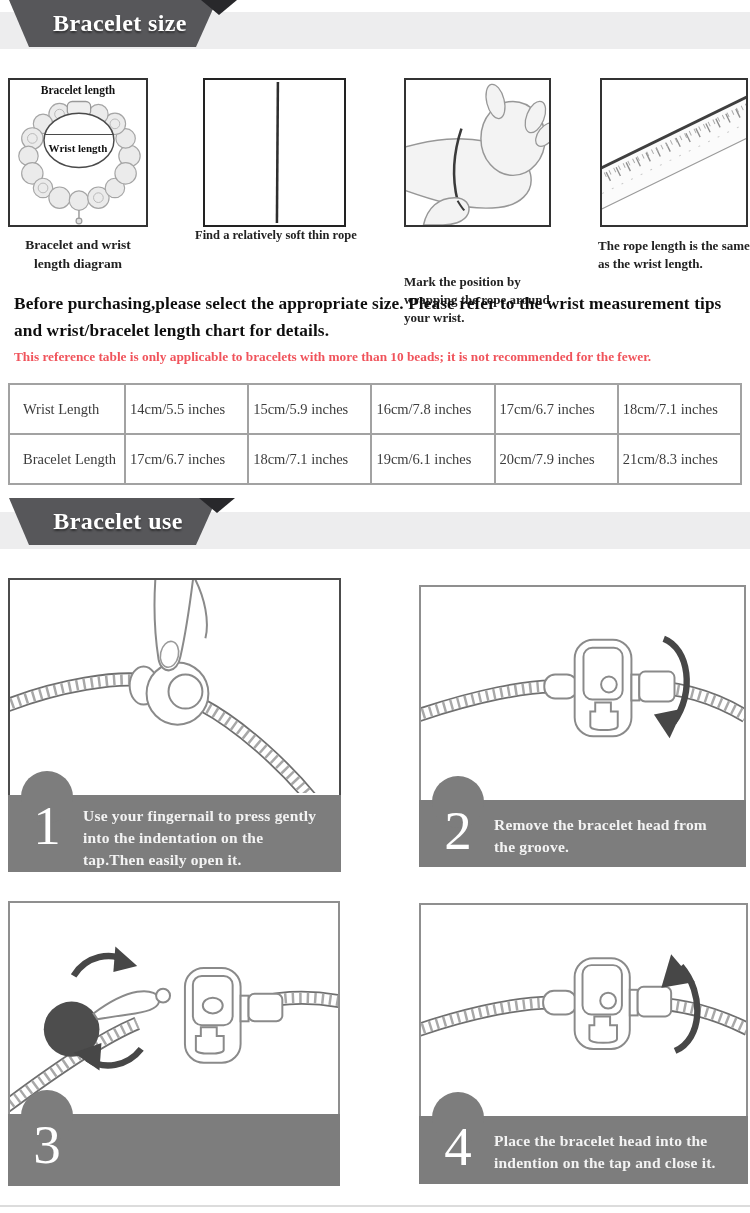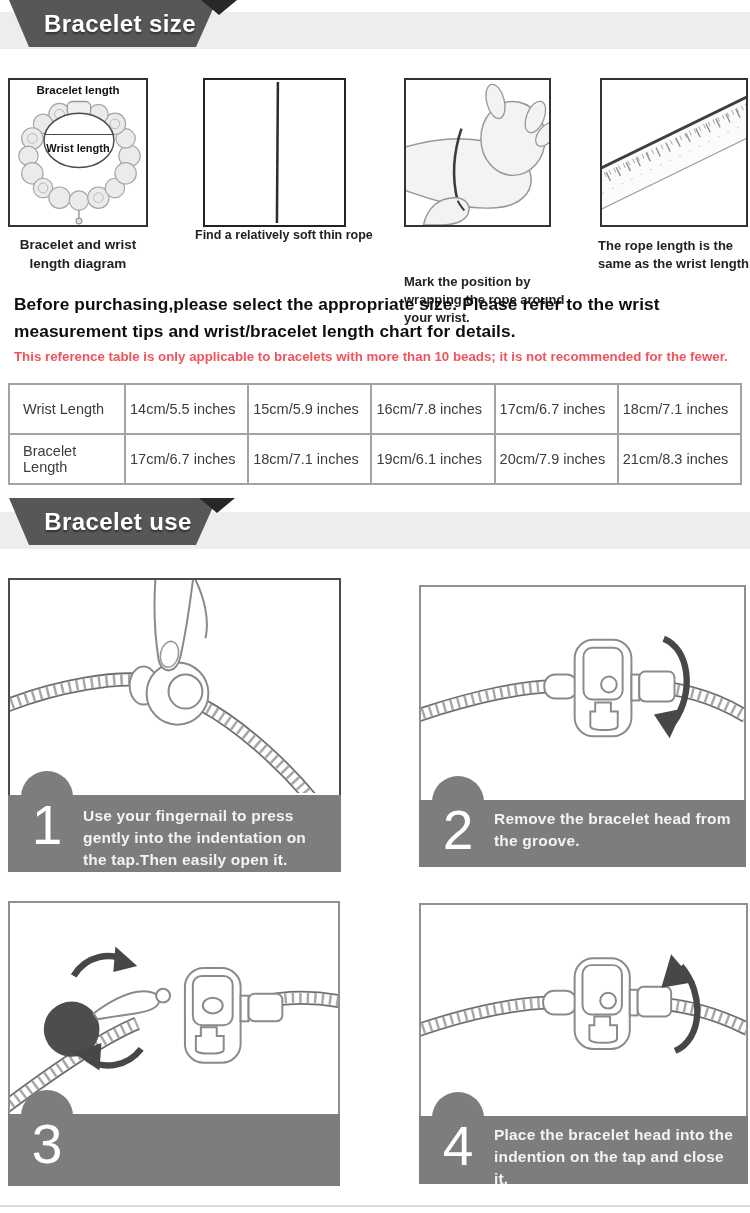--- a/index.html
+++ b/index.html
@@ -1,20 +1,20 @@
 <!DOCTYPE html>
 <html><head>
 <meta charset="utf-8">
 <style>
   html,body { margin:0; padding:0; background:#ffffff; }
   * { box-sizing:border-box; }
   .canvas {
     position:relative; width:750px; height:1213px; margin:0 auto;
     background:#ffffff; overflow:hidden;
-    font-family:Liberation Sans, sans-serif;
+    font-family:Liberation Serif, serif;
   }
 
   
   .strip { position:absolute; left:0; right:0; height:37px; background:#ededee; }
   .ribbon {
     position:absolute; left:0; width:240px; height:47px; background:#57575a;
     clip-path:polygon(9px 0, 217px 0, 196px 100%, 29px 100%);
     display:flex; align-items:center; justify-content:center;
   }
   .ribbon-fold {
@@ -51,21 +51,21 @@
   .stepbar { position:absolute; left:-2px; right:-2px; bottom:-2px; background:#7d7d7d; }
   .bump { position:absolute; width:52px; height:52px; border-radius:50%; background:#7d7d7d; top:-24px; left:13px; }
   .step-num {
     position:absolute; left:13px; top:3px; width:52px; text-align:center;
     color:#ffffff; font-size:55px; line-height:1; font-weight:normal;
   }
   .step-text {
     margin-left:75px; padding:10px 14px 8px 0; color:#f3f3f3;
     font-size:15.5px; font-weight:bold; line-height:1.42; letter-spacing:.2px;
   }
-  .pad-more { padding-top:8px; }
+  .pad-more { padding-top:14px; }
 
   
   .rope-outer { fill:none; stroke:#6f6f6f; stroke-width:14; }
   .rope-inner { fill:none; stroke:#ffffff; stroke-width:10.5; }
   .rope-hatch { fill:none; stroke:#a8a8a8; stroke-width:10.5; stroke-dasharray:2.5 5; }
   .ln  { fill:none; stroke:#8a8a8a; stroke-width:2; }
   .wht { fill:#ffffff; stroke:#8a8a8a; stroke-width:2; }
   .arrow { fill:none; stroke:#474747; stroke-width:6.5; }
   .arrowhead { fill:#474747; stroke:none; }
 

